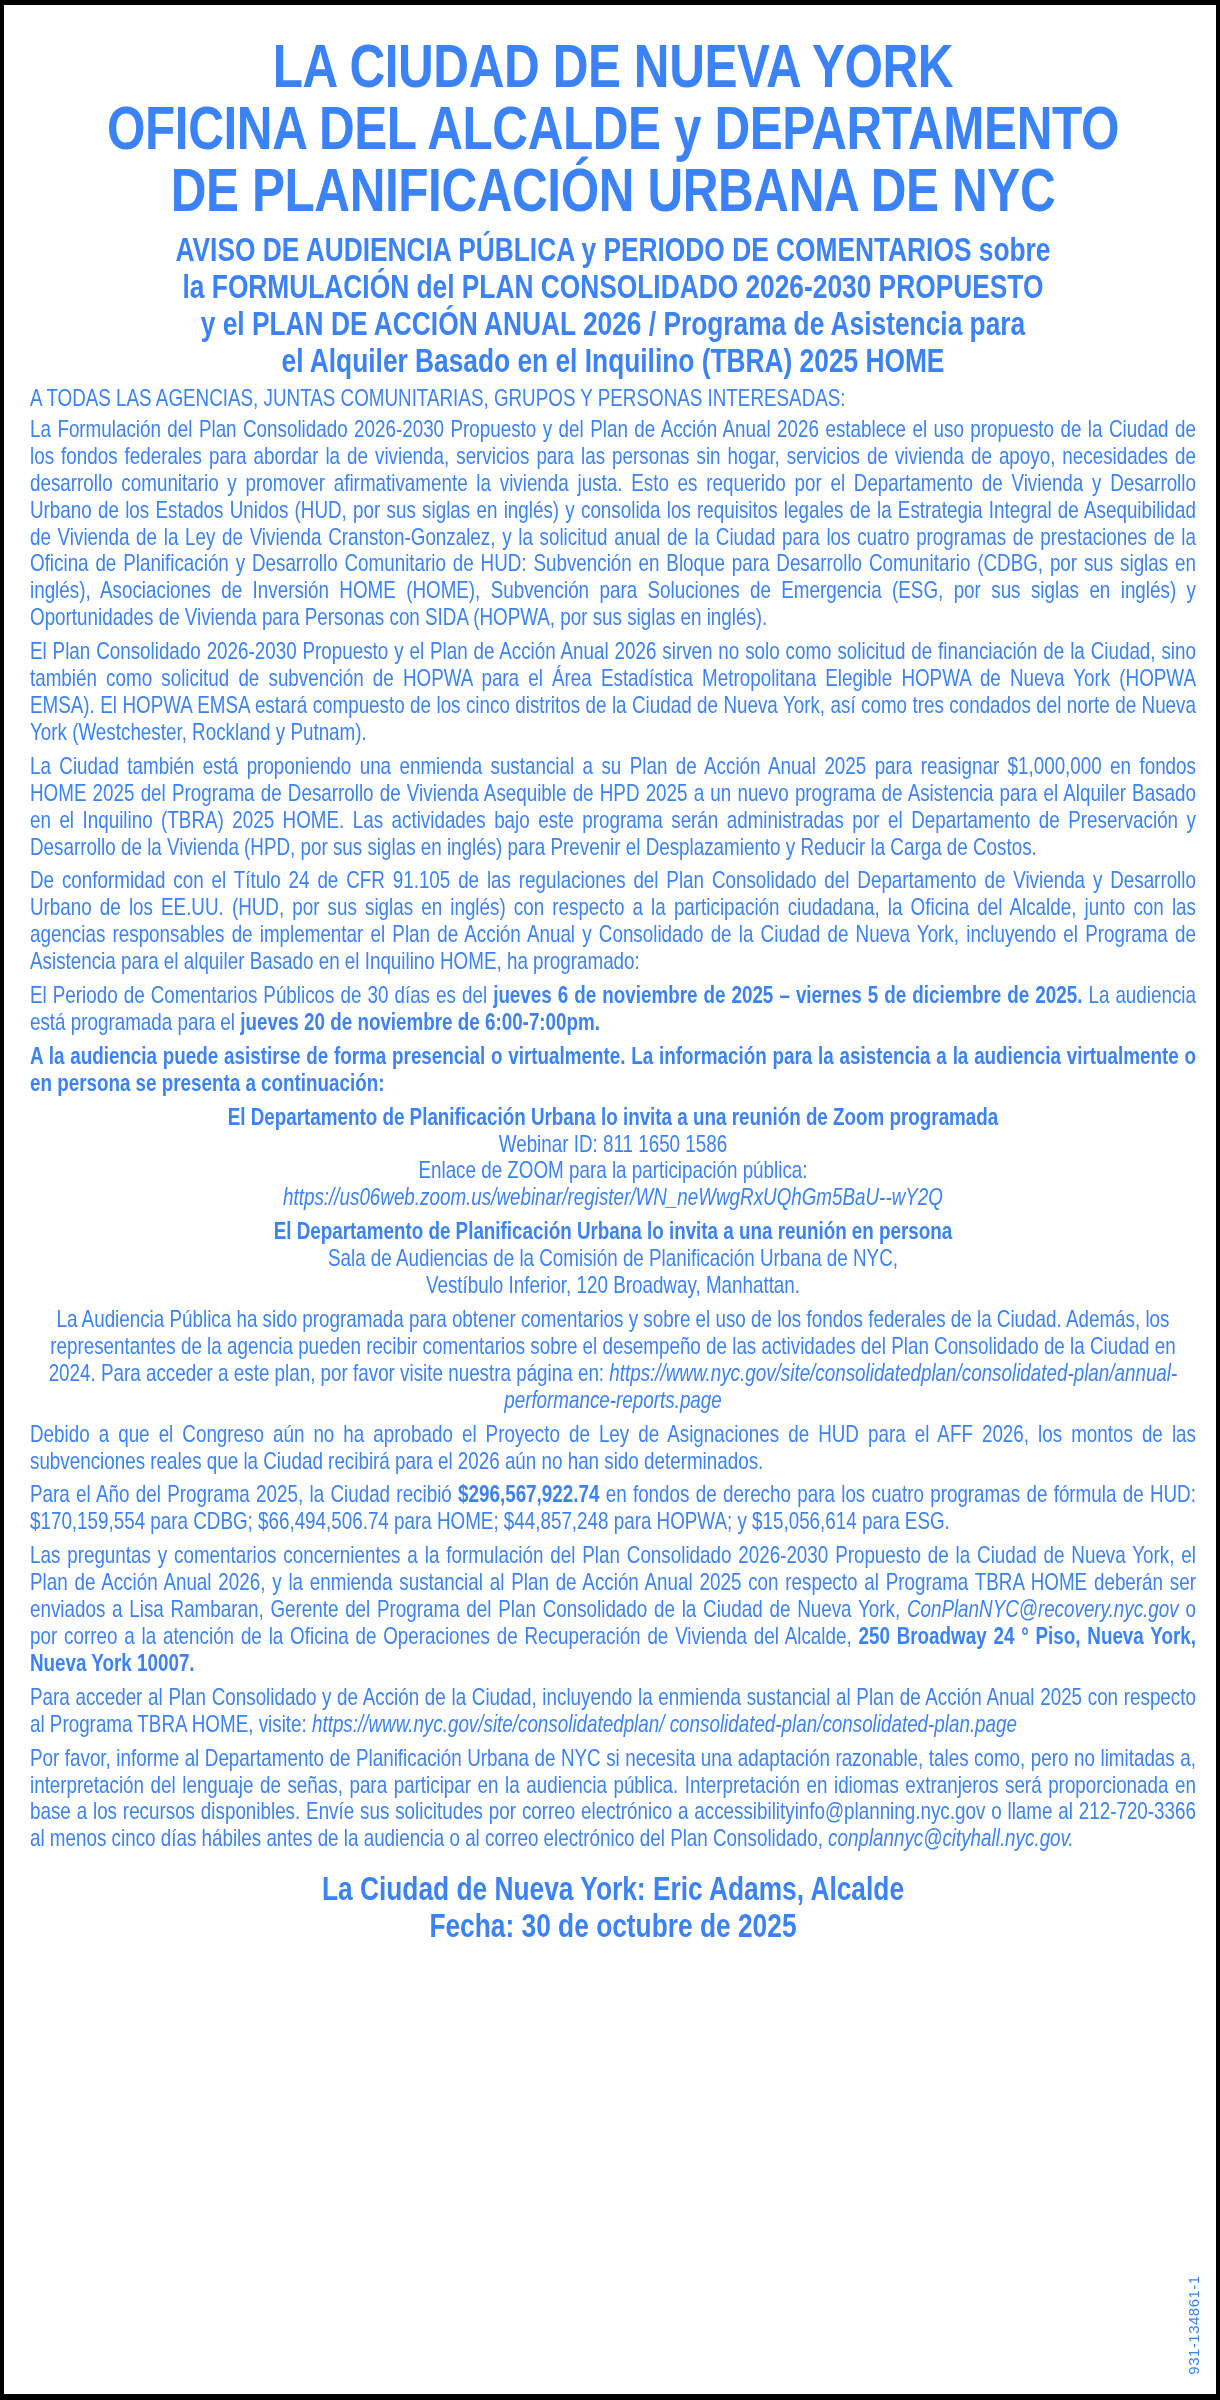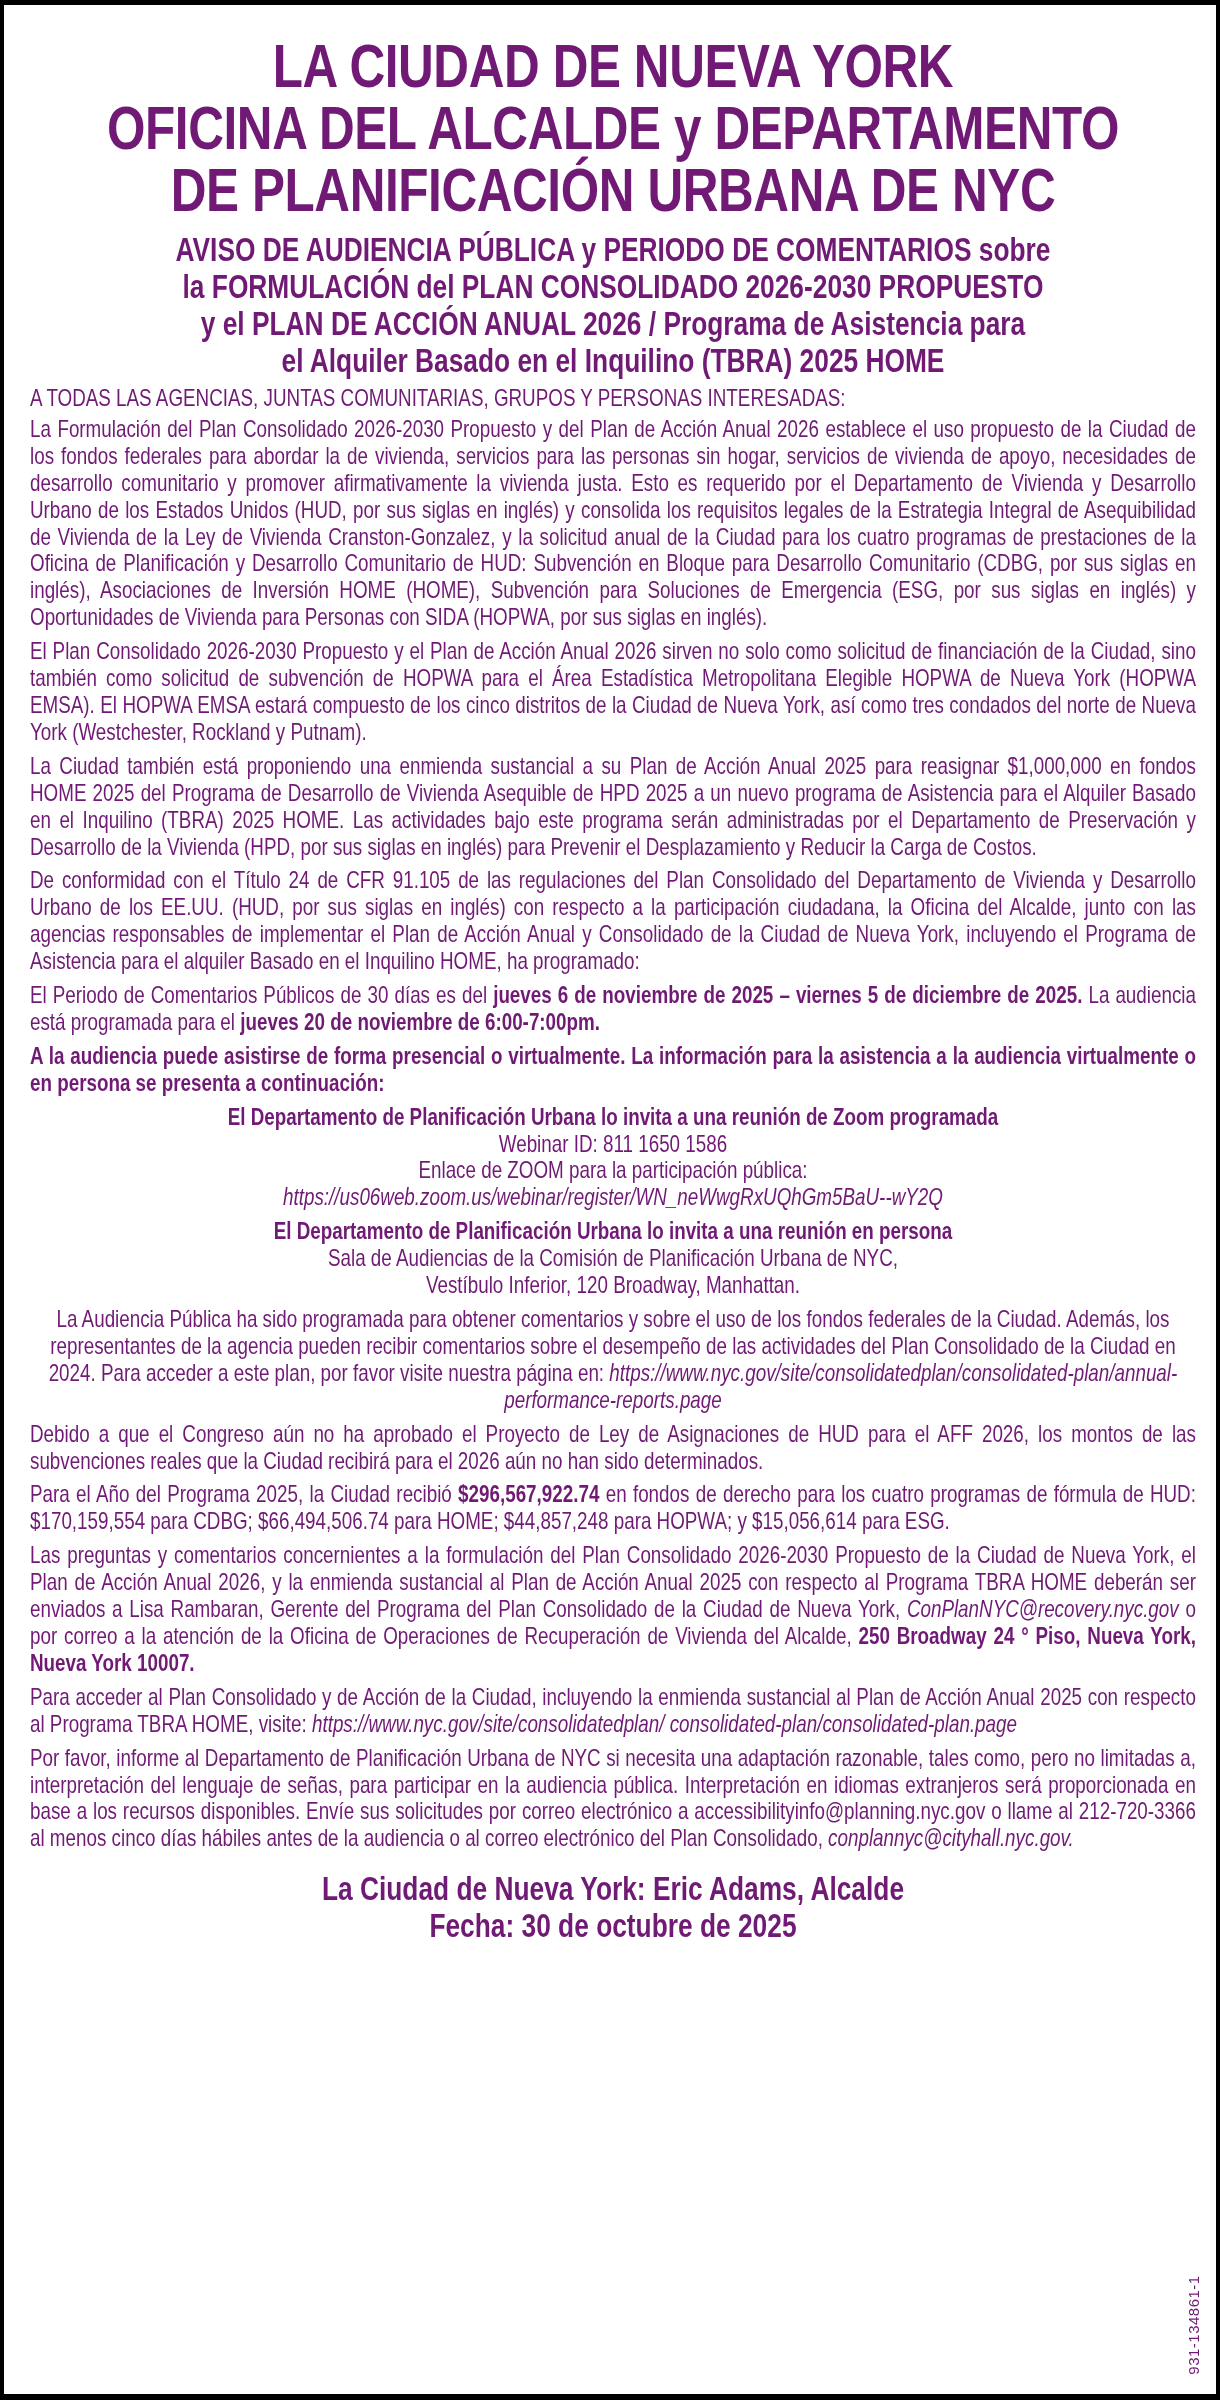--- a/index.html
+++ b/index.html
@@ -5,21 +5,21 @@
   html, body { margin: 0; padding: 0; background: #ffffff; }
   body { width: 1220px; height: 2400px; overflow: hidden; }
   .page {
     position: relative;
     width: 1220px; height: 2400px;
     box-sizing: border-box;
     border: 4px solid #000;
     border-top-width: 5px;
     border-bottom-width: 6px;
     background: #fff;
-    color: #701a75;
+    color: #3b82f6;
     overflow: hidden;
   }
   .scaler {
     position: absolute;
     left: 26px; top: 0;
     width: 1462px;           
     transform: scaleX(0.7975);
     transform-origin: 0 0;
     font-family: "Liberation Sans", sans-serif;
   }

